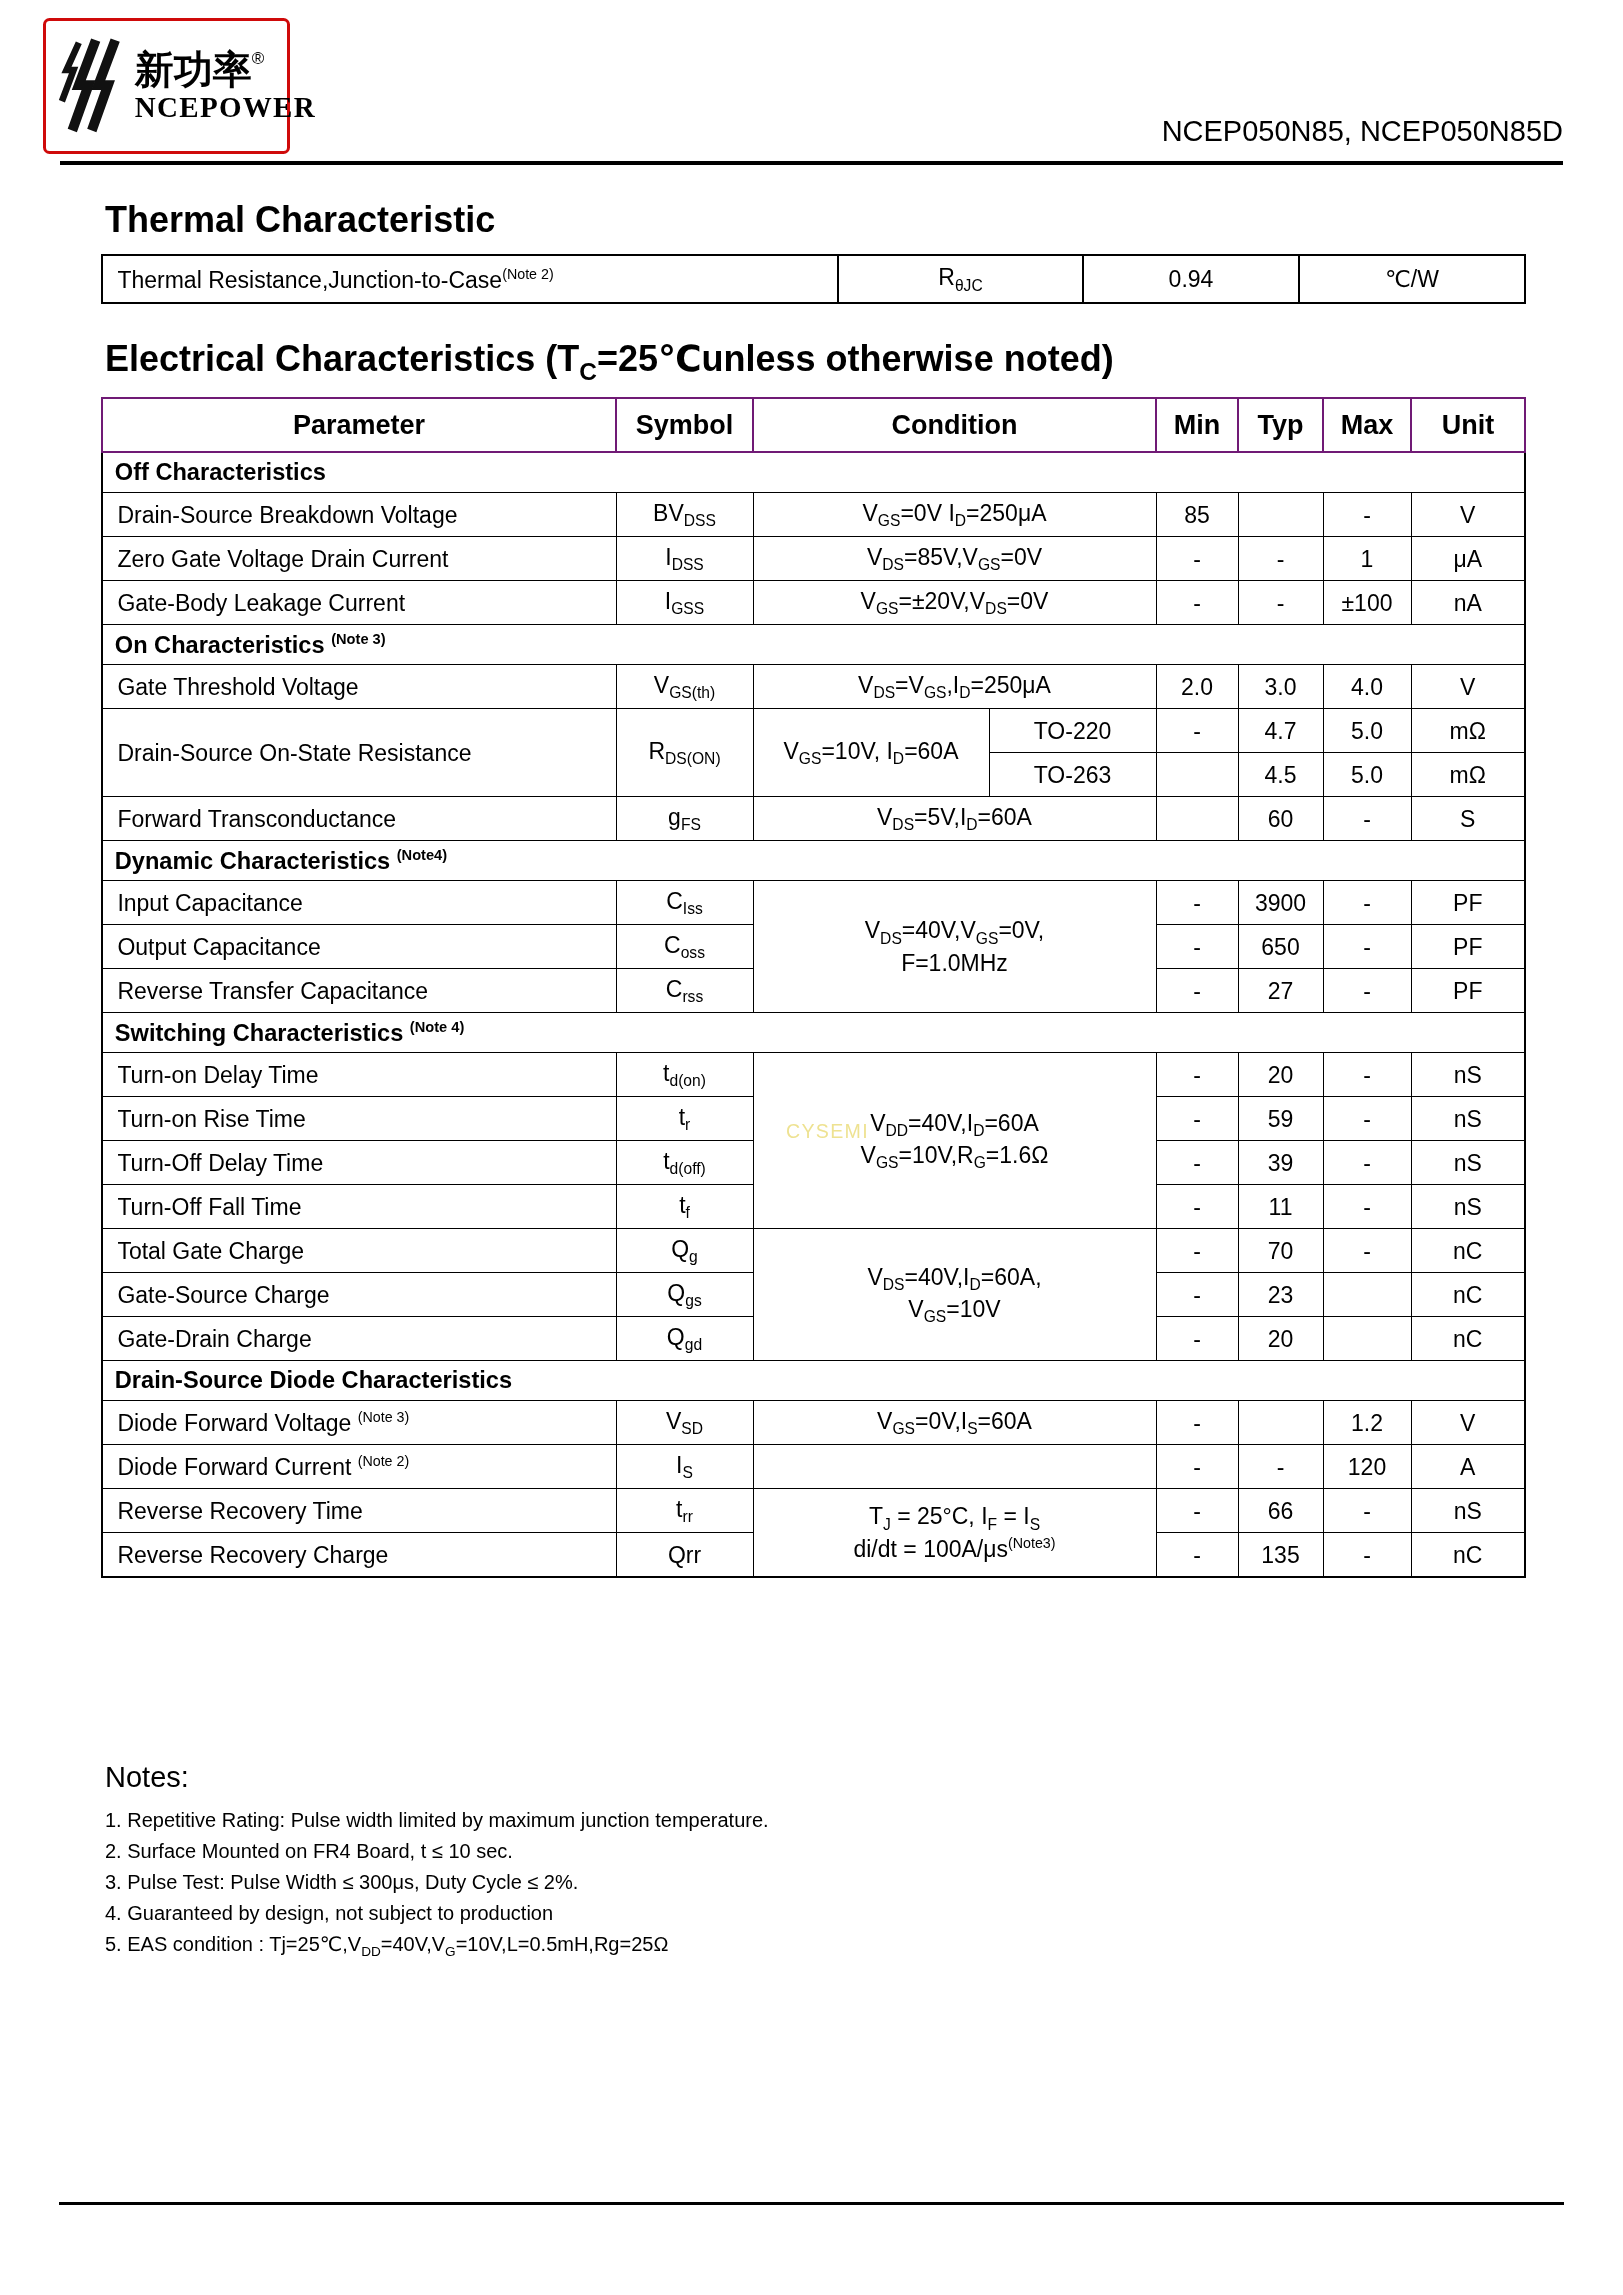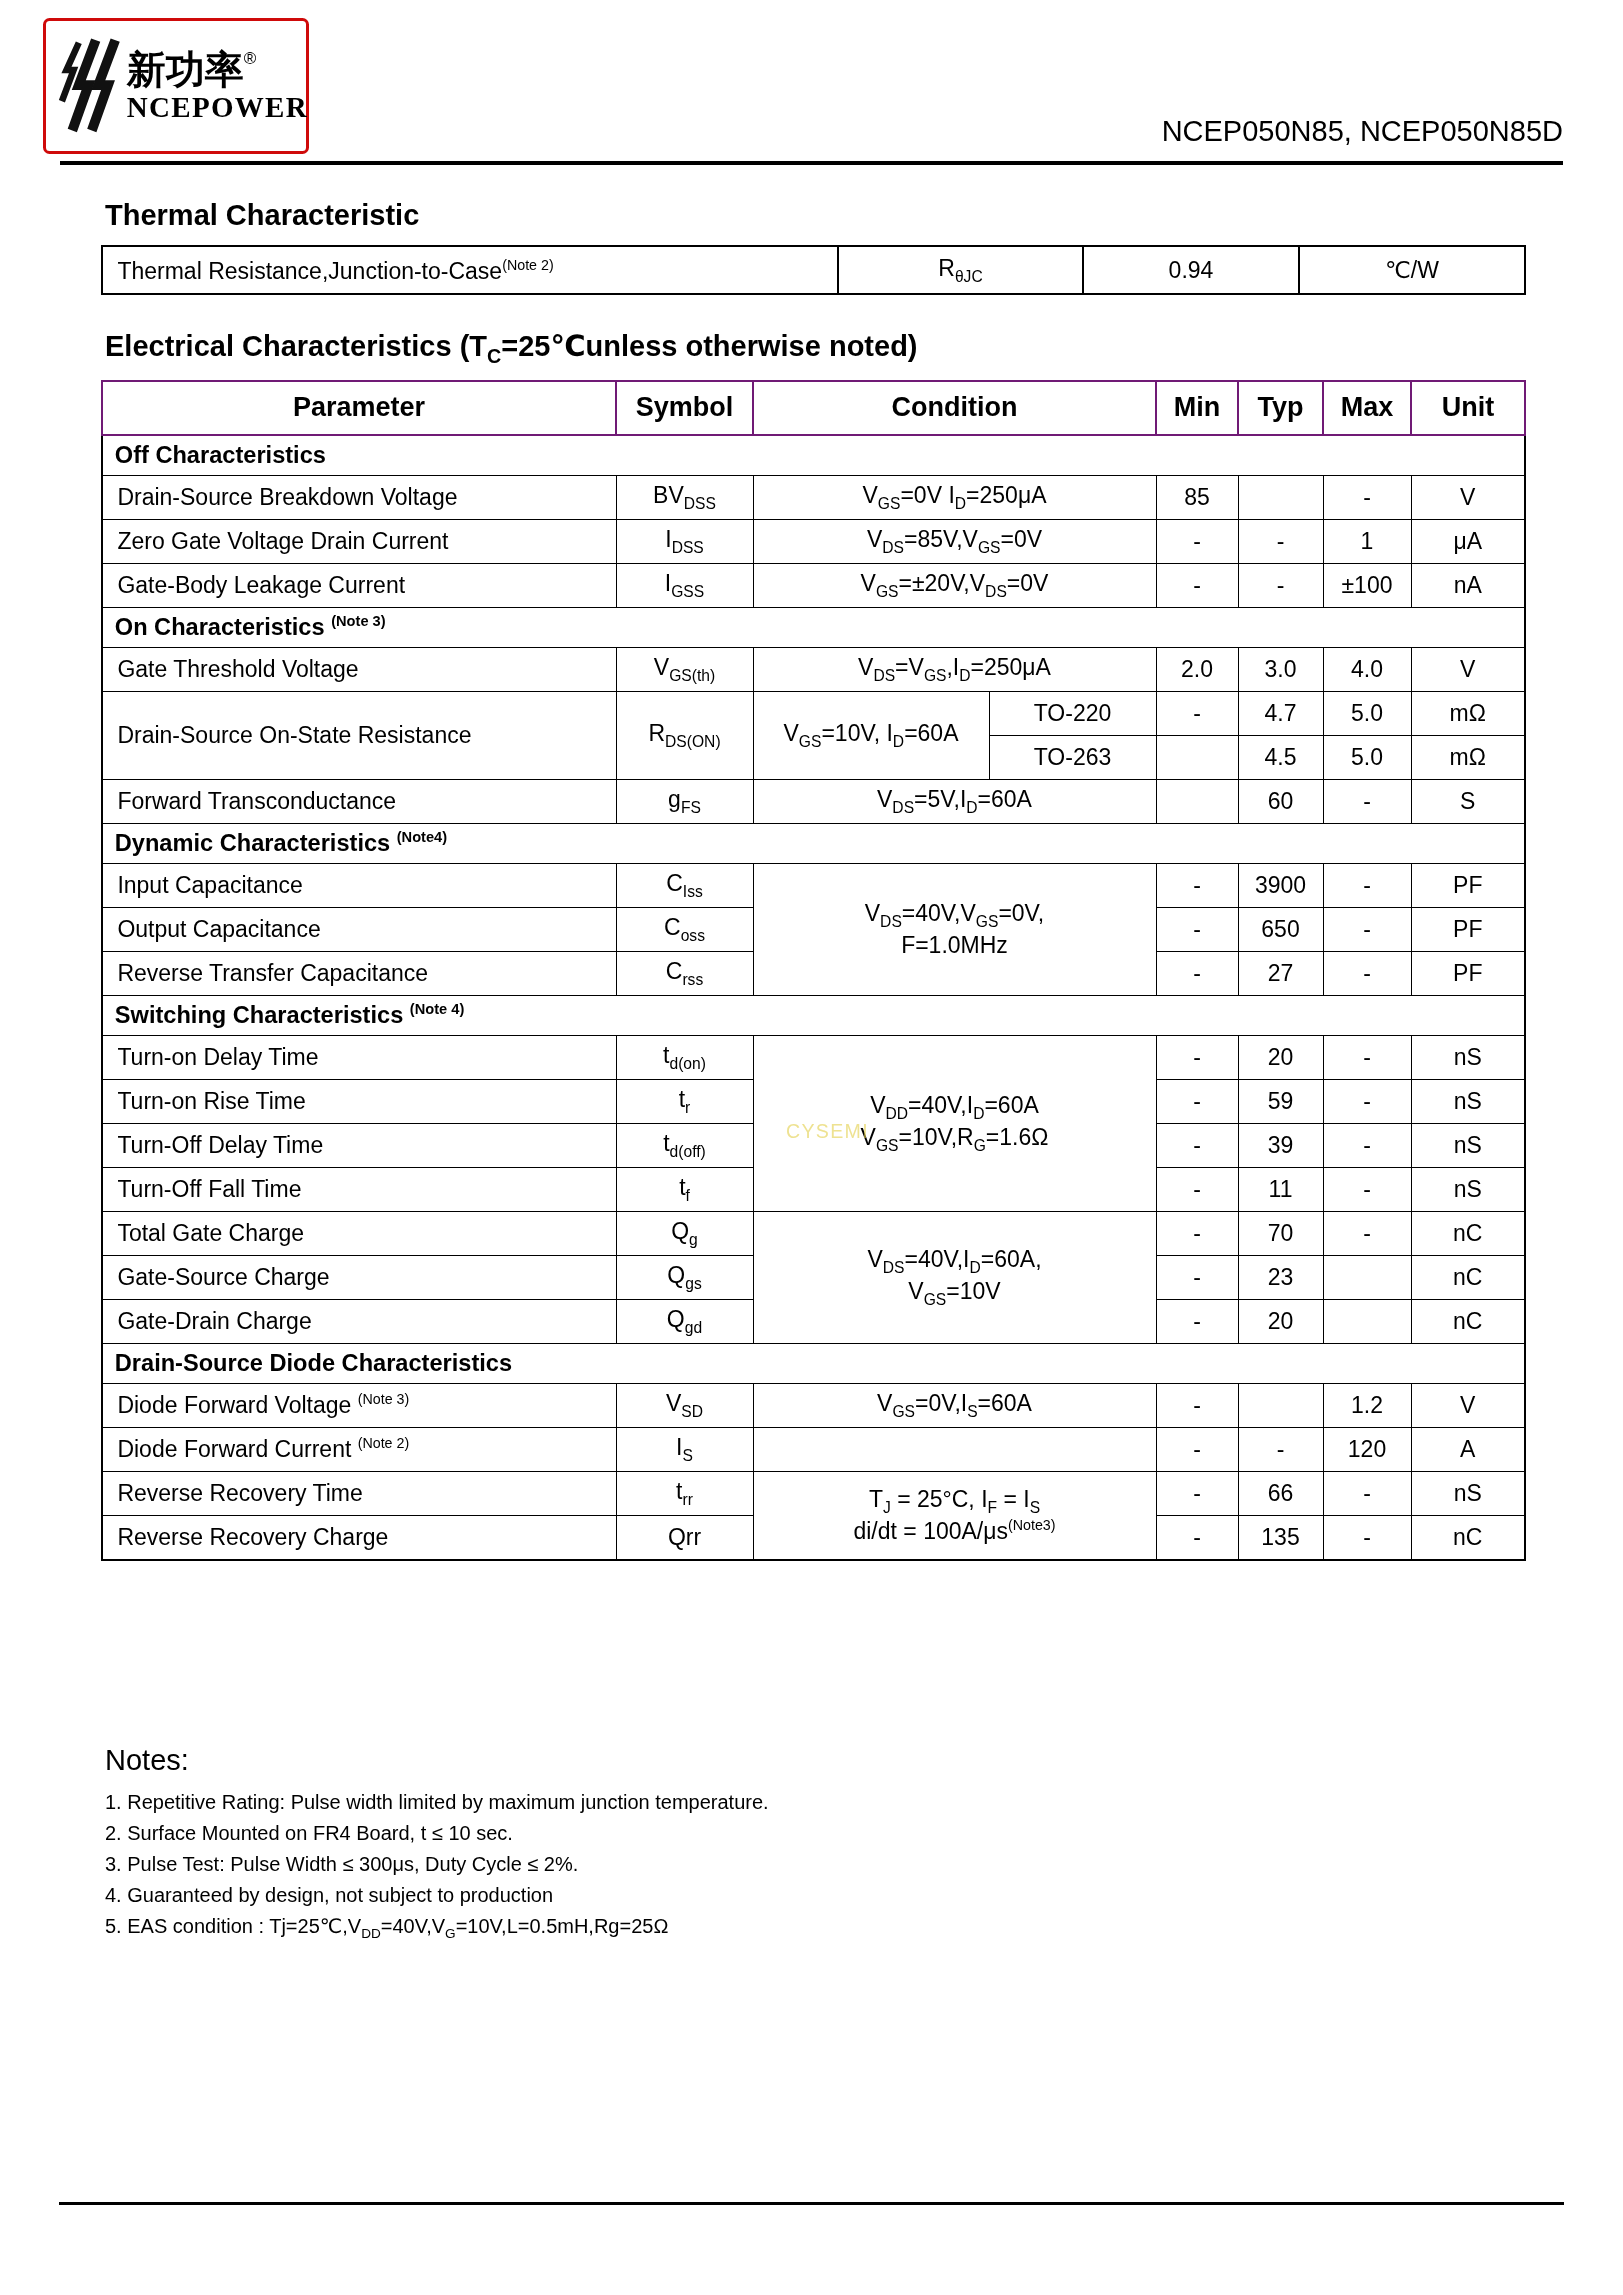--- a/index.html
+++ b/index.html
@@ -6,30 +6,30 @@
   body{
     width:1623px;height:2295px;background:#ffffff;color:#000;
     font-family:"Liberation Sans","DejaVu Sans",sans-serif;
     position:relative;overflow:hidden;
   }
   sub{font-size:.68em;margin-top:45px;}
   sup{font-size:.62em;vertical-align:super;}
 
   
   .header{display:flex;justify-content:space-between;align-items:flex-end;margin:18.3px 60px 0 43px;}
-  .logo{width:266px;height:136px;border:3.3px solid #cf0a0a;border-radius:6.5px;display:flex;align-items:center;gap:4px;padding:7.9px 11.8px;box-sizing:border-box;}
+  .logo{width:247px;height:136px;border:3.3px solid #cf0a0a;border-radius:6.5px;display:flex;align-items:center;gap:12px;padding:7.9px 11.8px;box-sizing:border-box;}
   .logo-text{display:flex;flex-direction:column;gap:2.6px;}
   .logo-cn{font-size:39px;font-weight:bold;line-height:1;}
   .logo-cn .reg{font-size:17px;vertical-align:top;font-weight:normal;}
   .logo-en{font-size:29px;font-weight:bold;letter-spacing:1.3px;line-height:1.05;font-family:"Liberation Serif","DejaVu Serif",serif;}
   .title{font-size:29px;font-weight:400;padding-bottom:6.5px;white-space:nowrap;}
   .header-rule{height:4.6px;background:#000;margin:6.5px 60px 0 60px;}
 
   
-  .h-block{margin:34px 0 0 105px;font-size:29px;font-weight:bold;}
+  .h-block{margin:34px 0 0 105px;font-size:36px;font-weight:bold;}
 
   
   .thermal-table{margin:13px 0 0 101px;width:1423px;border-collapse:collapse;border:2.6px solid #000;table-layout:fixed;}
   .thermal-table td{border:2px solid #000;height:46px;font-size:23px;text-align:center;vertical-align:middle;padding:0 3.9px;}
   .thermal-table td.param{text-align:left;padding-left:14.4px;}
 
   
   .main-table{margin:11.8px 0 0 101px;width:1423px;border-collapse:collapse;border:2.6px solid #000;table-layout:fixed;}
   .main-table th{border:2px solid #701a75;height:50px;font-size:27px;font-weight:bold;text-align:center;vertical-align:middle;}
   .main-table td{border:1.3px solid #000;height:43px;font-size:23px;text-align:center;vertical-align:middle;padding:0 2.6px;line-height:1.25;}

